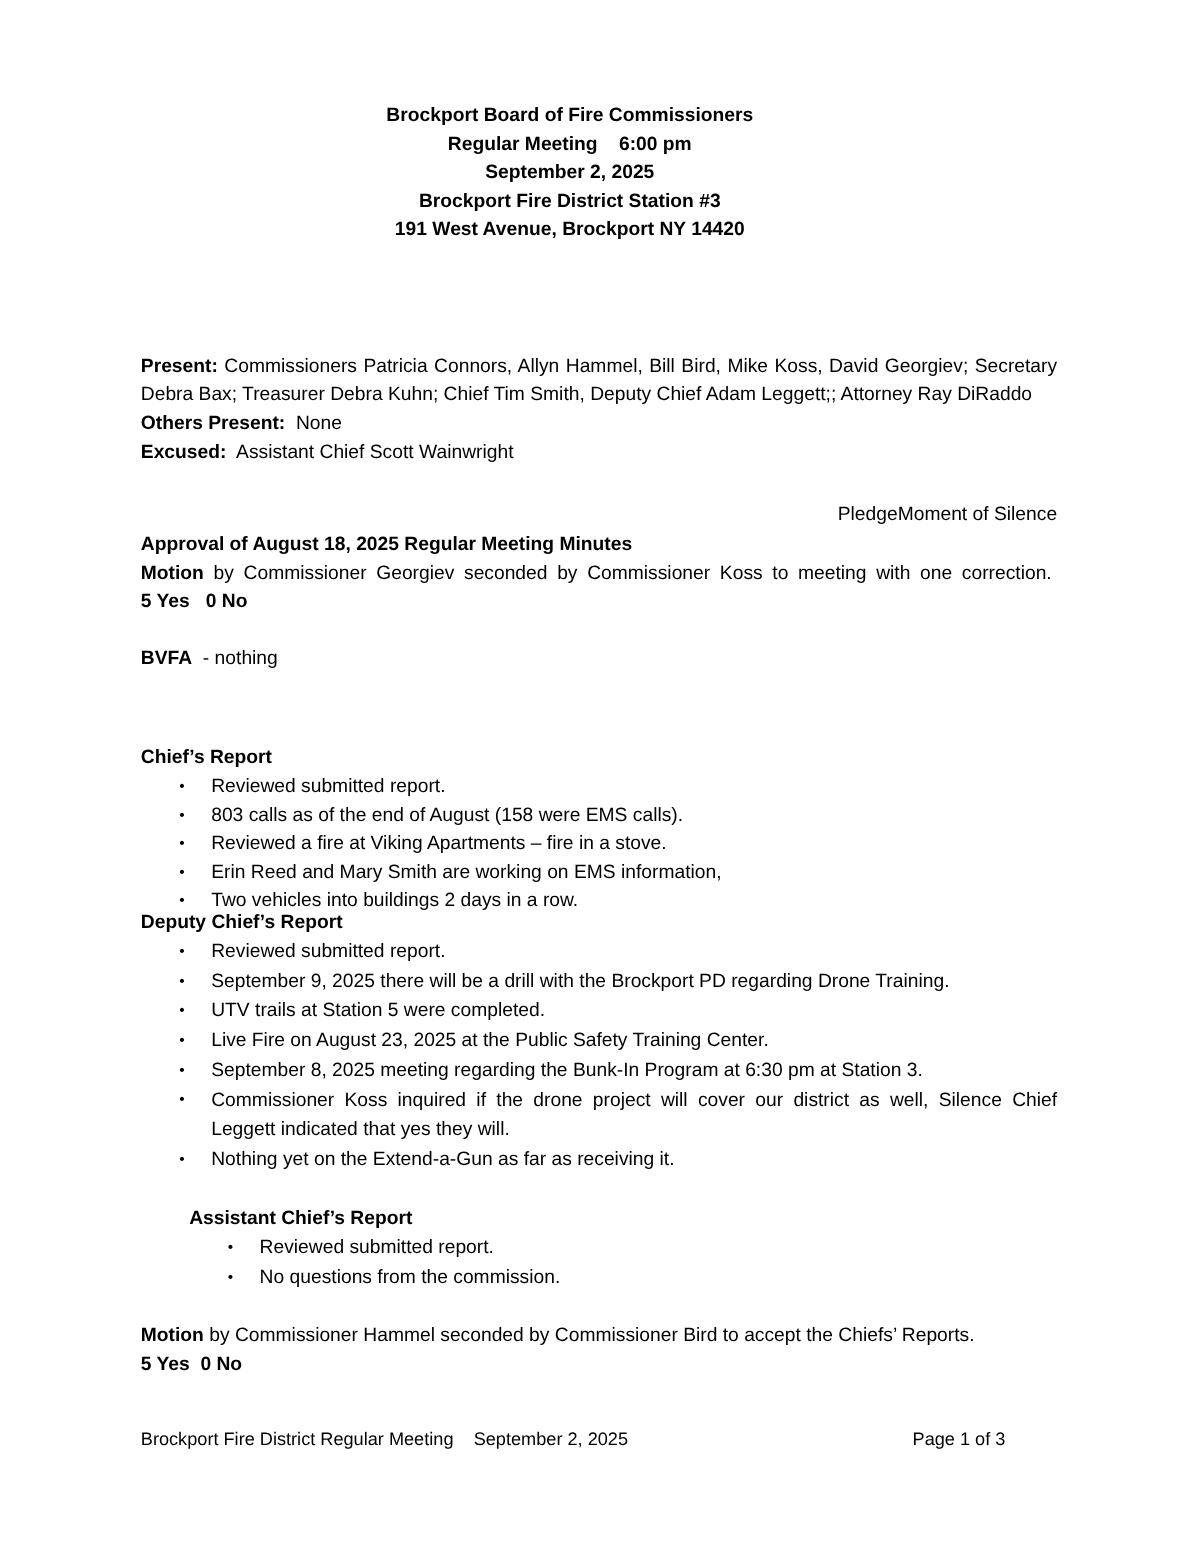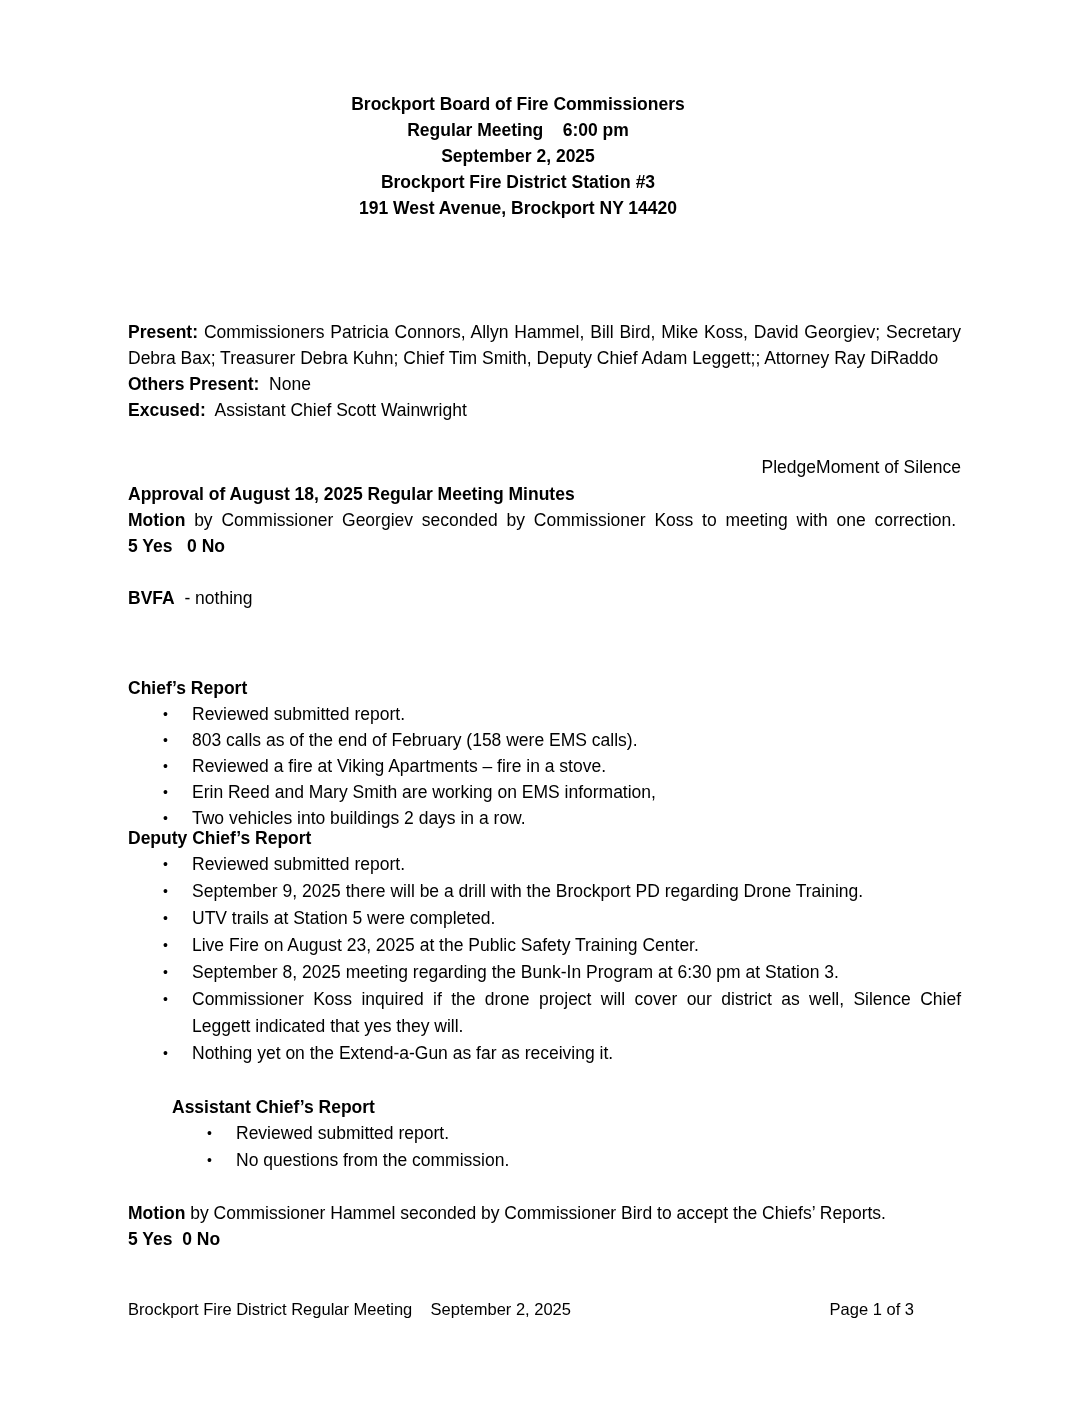--- a/index.html
+++ b/index.html
@@ -62,21 +62,21 @@
 
   <div class="content" style="top:585px;">
     <b>BVFA</b>&nbsp;
     <span>- nothing</span>
   </div>
 
   <div class="content" style="top:637px;margin-top:38px;">
     <div><b>Chief’s Report</b></div>
     <ul>
       <li><span class="bullet">•</span><span>Reviewed submitted report.</span></li>
-      <li><span class="bullet">•</span><span>803 calls as of the end of February (158 were EMS calls).</span></li>
+      <li><span class="bullet">•</span><span>803 calls as of the end of August (158 were EMS calls).</span></li>
       <li><span class="bullet">•</span><span>Reviewed a fire at Viking Apartments – fire in a stove.</span></li>
       <li><span class="bullet">•</span><span>Erin Reed and Mary Smith are working on EMS information,</span></li>
       <li><span class="bullet">•</span><span>Two vehicles into buildings 2 days in a row.</span></li>
     </ul>
   </div>
 
   <div class="content justify" style="top:825px;">
     <div><b>Deputy Chief’s Report</b></div>
     <ul style="line-height:27px;">
       <li><span class="bullet">•</span><span>Reviewed submitted report.</span></li>

